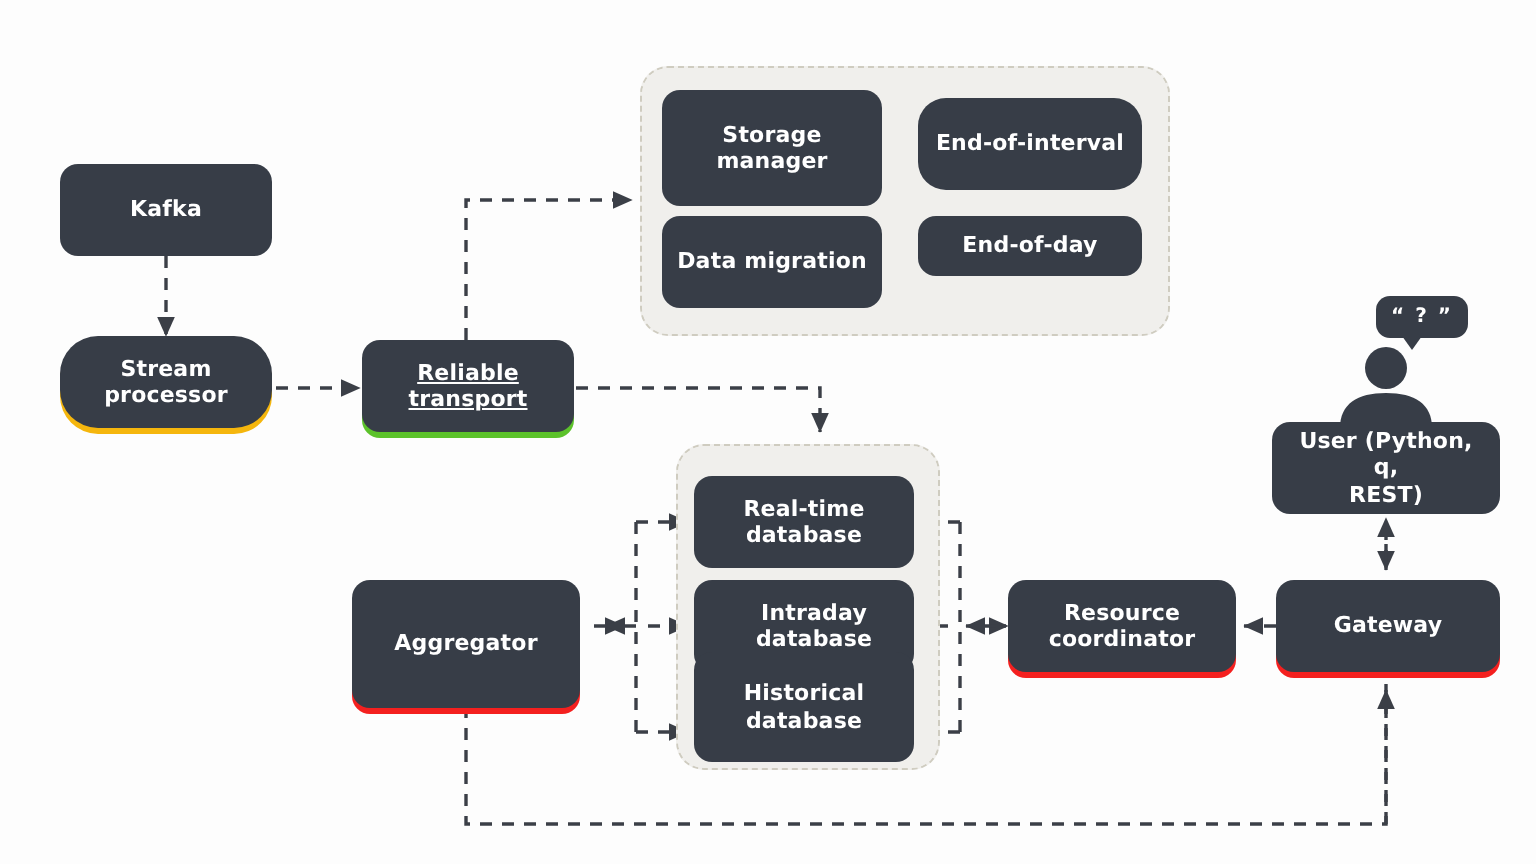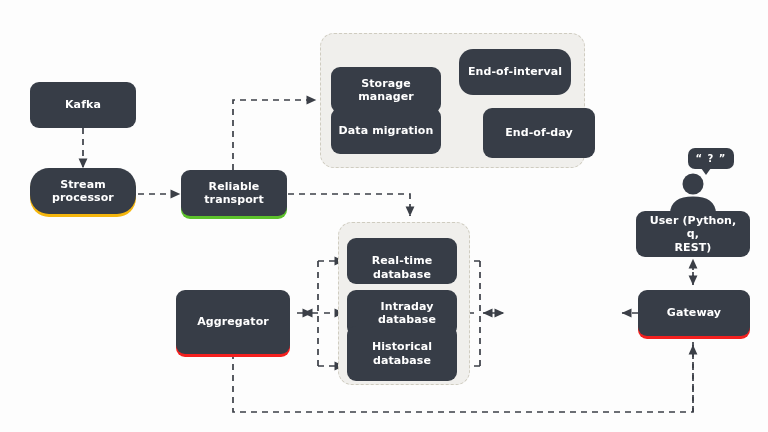--- a/index.html
+++ b/index.html
@@ -25,21 +25,21 @@
     align-items:center;
     justify-content:center;
     letter-spacing:.1px;
     box-sizing:border-box;
     padding:3px 6px;
     z-index:3;
   }
   .node span{display:block;white-space:pre-line;}
 
   .acc-yellow{box-shadow:0 3px 0 0 #f5b60d;border-radius:19px;}
-  .acc-green{box-shadow:0 3px 0 0 #5cc22b;}
+  .acc-green{box-shadow:0 3px 0 0 #5cc22b;text-decoration:underline;}
   .acc-red{box-shadow:0 3px 0 0 #f4201f;}
 
   .group{
     position:absolute;
     background:#f0efec;
     border:1.6px dashed #cfccc0;
     border-radius:14px;
     box-sizing:border-box;
     z-index:1;
   }
@@ -124,56 +124,60 @@
   <div class="node acc-yellow" style="left:30px;top:168px;width:106px;height:46px;">
     <span>Stream
 processor</span>
   </div>
 
   <div class="node acc-green" style="left:181px;top:170px;width:106px;height:46px;">
     <span>Reliable
 transport</span>
   </div>
 
-  <div class="node" style="left:331px;top:67px;width:110px;height:46px;">
+  <div class="node" style="left:331px;top:45px;width:110px;height:58px;">
     <span>Storage
 manager</span>
   </div>
 
   <div class="node" style="left:459px;top:49px;width:112px;height:46px;border-radius:14px;">
     <span>End-of-interval</span>
   </div>
 
   <div class="node" style="left:331px;top:108px;width:110px;height:46px;">
     <span>Data migration</span>
   </div>
 
-  <div class="node" style="left:459px;top:108px;width:112px;height:50px;margin-left:24px;">
+  <div class="node" style="left:459px;top:108px;width:112px;height:30px;">
     <span>End-of-day</span>
   </div>
 
-  <div class="node" style="left:347px;top:238px;width:110px;height:46px;align-items:flex-end;">
+  <div class="node" style="left:347px;top:238px;width:110px;height:46px;">
     <span>Real-time
 database</span>
   </div>
 
   <div class="node" style="left:347px;top:290px;width:110px;height:46px;padding-left:16px;">
     <span>Intraday
 database</span>
   </div>
 
   <div class="node" style="left:347px;top:326px;width:110px;height:55px;">
     <span>Historical
 database</span>
   </div>
 
   <div class="node acc-red" style="left:176px;top:290px;width:114px;height:64px;">
     <span>Aggregator</span>
   </div>
 
+  <div class="node acc-red" style="left:504px;top:290px;width:114px;height:46px;">
+    <span>Resource
+coordinator</span>
+  </div>
 
   <div class="node acc-red" style="left:638px;top:290px;width:112px;height:46px;">
     <span>Gateway</span>
   </div>
 
   <div class="node" style="left:636px;top:211px;width:114px;height:46px;">
     <span>User (Python, q,
 REST)</span>
   </div>
 

